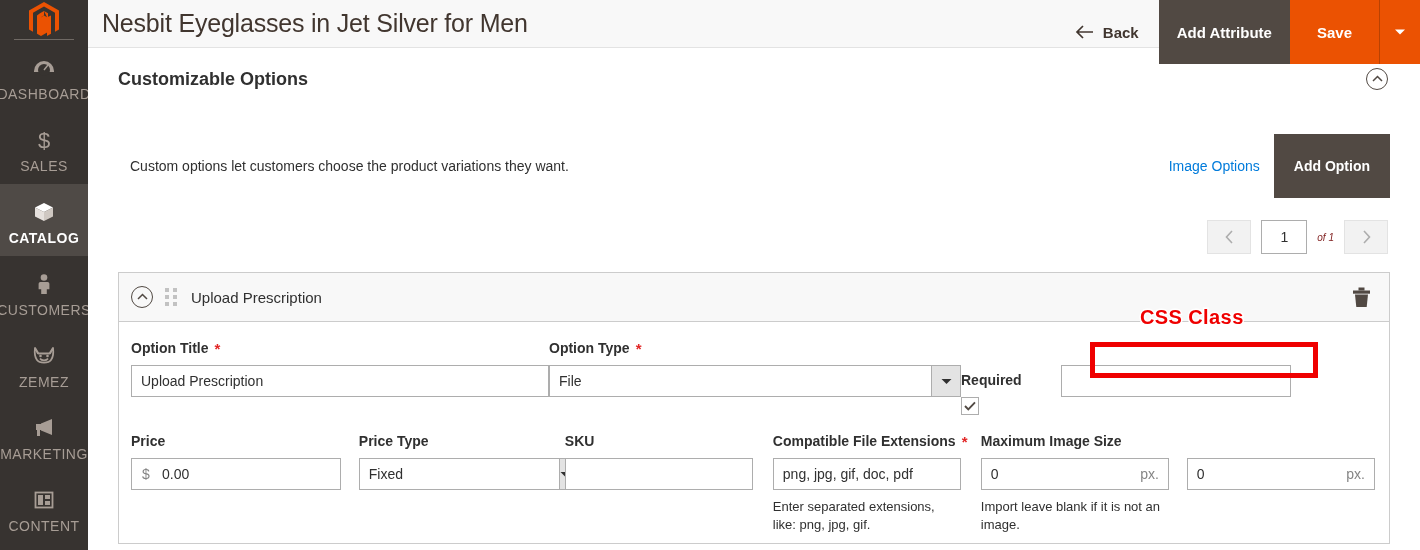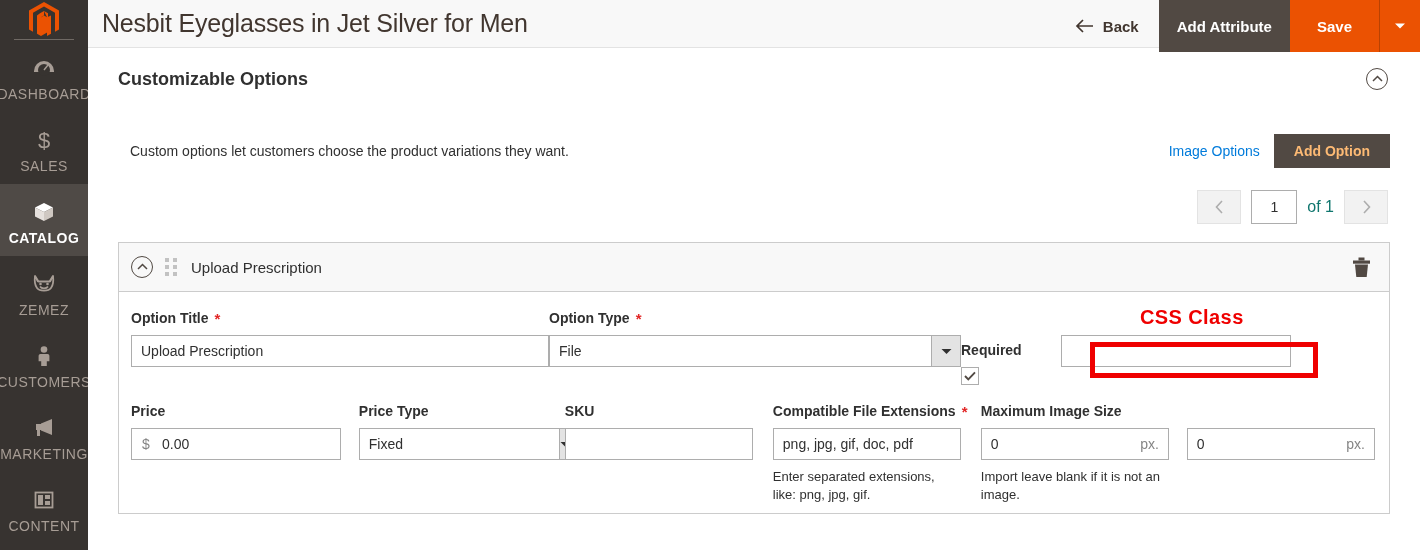--- a/index.html
+++ b/index.html
@@ -54,21 +54,21 @@
     border-bottom: 1px solid #e3e3e3;
     display: flex; align-items: center;
     padding-left: 14px;
     position: relative;
   }
   .page-title {
     font-size: 25px; color: #41362f; font-weight: 400;
     white-space: nowrap; letter-spacing: -0.2px;
   }
   .topbar-actions {
-    position: absolute; right: 0; top: 0; height: 52px;
+    position: absolute; right: 0; top: 0; height: 64px;
     display: flex; align-items: stretch;
   }
   .back-btn {
     display: flex; align-items: center; gap: 9px;
     padding: 0 20px;
     font-size: 15px; font-weight: 700; color: #41362f;
     background: transparent; border: none; cursor: pointer;
     font-family: inherit;
   }
   .btn-dark {
@@ -110,43 +110,43 @@
     display: flex; align-items: center; justify-content: space-between;
     margin-top: 44px;
   }
   .desc-text { font-size: 14px; color: #303030; padding-left: 12px; }
   .desc-actions { display: flex; align-items: center; gap: 14px; }
   .link-blue {
     color: #007bdb; font-size: 14px; text-decoration: none; cursor: pointer;
     background: none; border: none; font-family: inherit;
   }
   .btn-add-option {
-    background: #514943; color: #fdba74; border: none;
-    padding: 9px 20px; font-size: 14px; font-weight: 700;
+    background: #514943; color: #ffffff; border: none;
+    padding: 24px 20px; font-size: 14px; font-weight: 700;
     cursor: pointer; font-family: inherit;
   }
 
   
   .pager {
     display: flex; align-items: center; justify-content: flex-end;
     gap: 10px; margin-top: 22px; padding-right: 2px;
   }
   .pager-btn {
     width: 44px; height: 34px;
     background: #f2f2f2; border: 1px solid #e3e3e3;
     color: #adadad; font-size: 16px; cursor: pointer;
     display: flex; align-items: center; justify-content: center;
     font-family: inherit;
   }
   .pager-input {
     width: 46px; height: 34px; border: 1px solid #adadad;
     text-align: center; font-size: 14px; color: #303030;
     font-family: inherit; background: #fff;
   }
-  .pager-of { font-size: 16px; color: #0f766e; }
+  .pager-of { font-size: 10px; color: #7f1d1d; font-style: italic; }
 
   
   .option-block {
     margin: 18px 30px 0 30px;
     border: 1px solid #cccccc;
     border-top: none;
     background: #ffffff;
   }
   .option-head {
     background: #f8f8f8;
@@ -263,36 +263,36 @@
     <div class="nav-item active">
       <svg class="nav-icon" viewBox="0 0 24 24">
         <path d="M12 3 L21 7.5 L12 12 L3 7.5 Z" fill="#ffffff"></path>
         <path d="M3 7.5 L12 12 L12 21 L3 16.5 Z" fill="#e6e1dd"></path>
         <path d="M21 7.5 L12 12 L12 21 L21 16.5 Z" fill="#cfc8c2"></path>
       </svg>
       <span class="nav-label">CATALOG</span>
     </div>
 
     <div class="nav-item">
+      <svg class="nav-icon" viewBox="0 0 24 24">
+        <circle cx="12" cy="5.5" r="3.3" fill="#a79d95"></circle>
+        <path d="M8.4 10h7.2a1.8 1.8 0 0 1 1.8 1.8v5.4h-2.6V22h-5.6v-4.8H6.6v-5.4A1.8 1.8 0 0 1 8.4 10z" fill="#a79d95"></path>
+      </svg>
+      <span class="nav-label">CUSTOMERS</span>
+    </div>
+
+    <div class="nav-item">
       <svg class="nav-icon" viewBox="0 0 26 24">
         <path d="M4 4 L7 10 M22 4 L19 10" stroke="#a79d95" stroke-width="1.6" fill="none"></path>
         <path d="M4 4 C4 4 3 12 6 16 C8.5 19.5 17.5 19.5 20 16 C23 12 22 4 22 4 L18.5 9.5 L7.5 9.5 Z" fill="none" stroke="#a79d95" stroke-width="1.8" stroke-linejoin="round"></path>
         <circle cx="9.5" cy="12" r="1.3" fill="#a79d95"></circle>
         <circle cx="16.5" cy="12" r="1.3" fill="#a79d95"></circle>
         <path d="M9 14.5 C10.5 17 15.5 17 17 14.5" stroke="#a79d95" stroke-width="1.6" fill="none"></path>
       </svg>
       <span class="nav-label">ZEMEZ</span>
-    </div>
-
-    <div class="nav-item">
-      <svg class="nav-icon" viewBox="0 0 24 24">
-        <circle cx="12" cy="5.5" r="3.3" fill="#a79d95"></circle>
-        <path d="M8.4 10h7.2a1.8 1.8 0 0 1 1.8 1.8v5.4h-2.6V22h-5.6v-4.8H6.6v-5.4A1.8 1.8 0 0 1 8.4 10z" fill="#a79d95"></path>
-      </svg>
-      <span class="nav-label">CUSTOMERS</span>
     </div>
 
     <div class="nav-item">
       <svg class="nav-icon" viewBox="0 0 24 24">
         <path d="M20 3 L20 19 L9 14.5 L9 7.5 Z" fill="#a79d95"></path>
         <rect x="4" y="8" width="5" height="6" fill="#a79d95"></rect>
         <rect x="5" y="14" width="3" height="6" fill="#a79d95"></rect>
       </svg>
       <span class="nav-label">MARKETING</span>
     </div>

